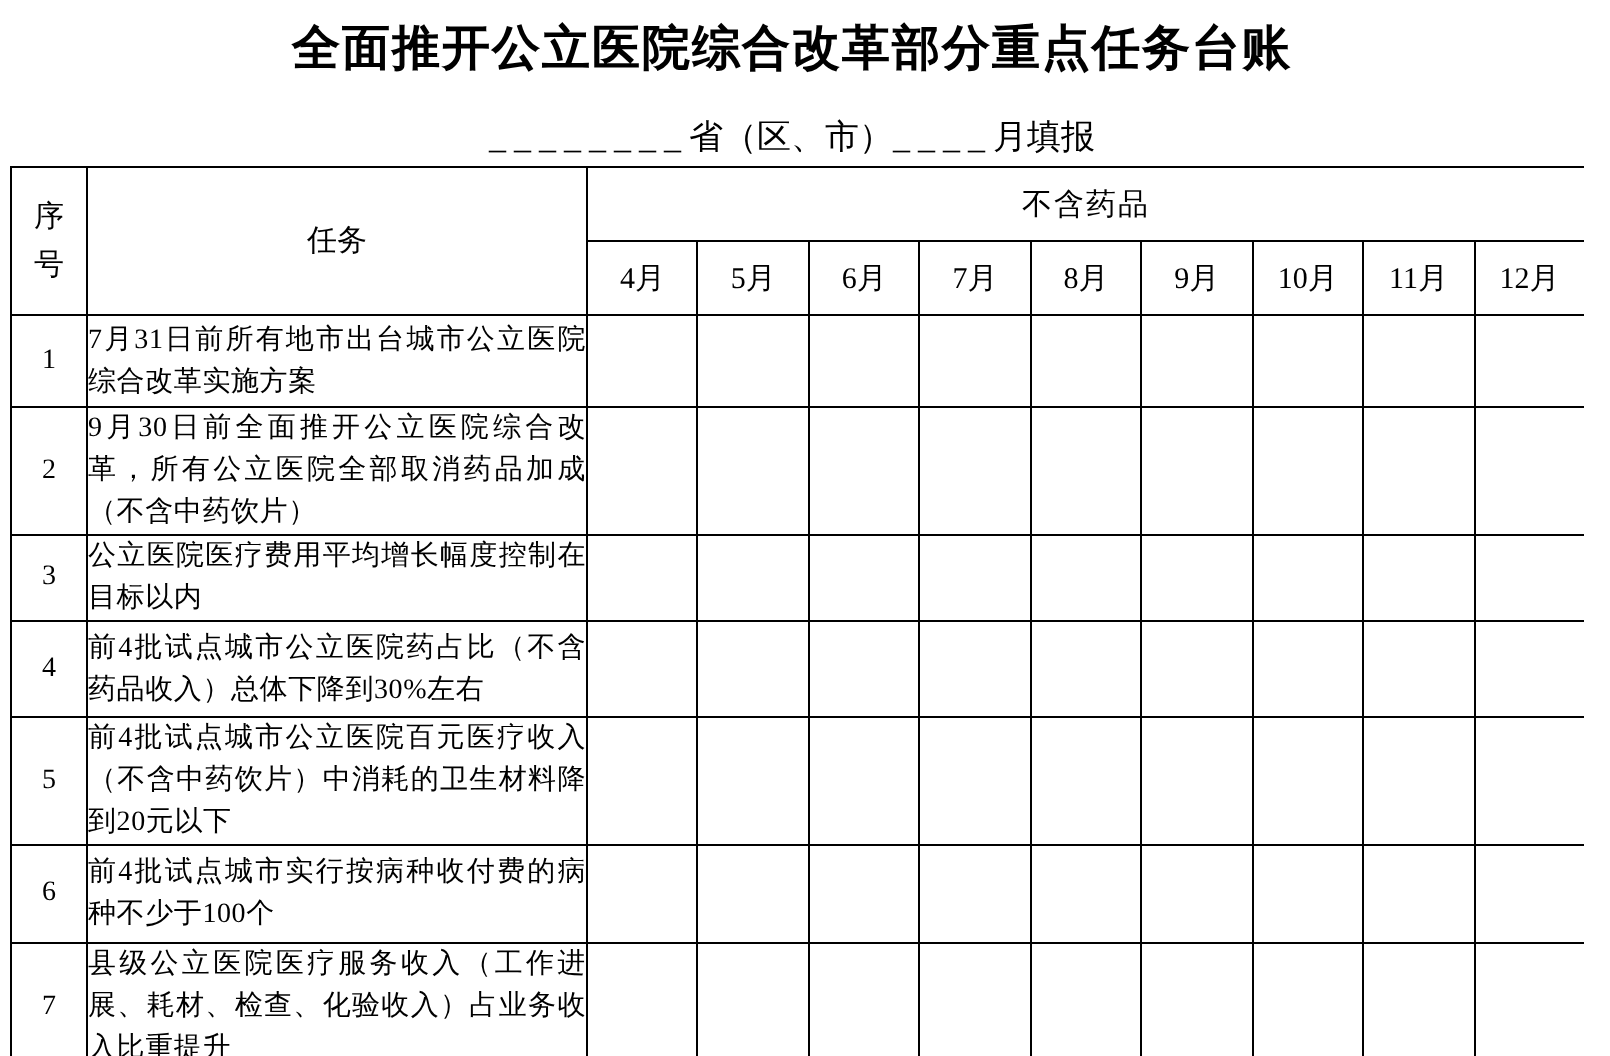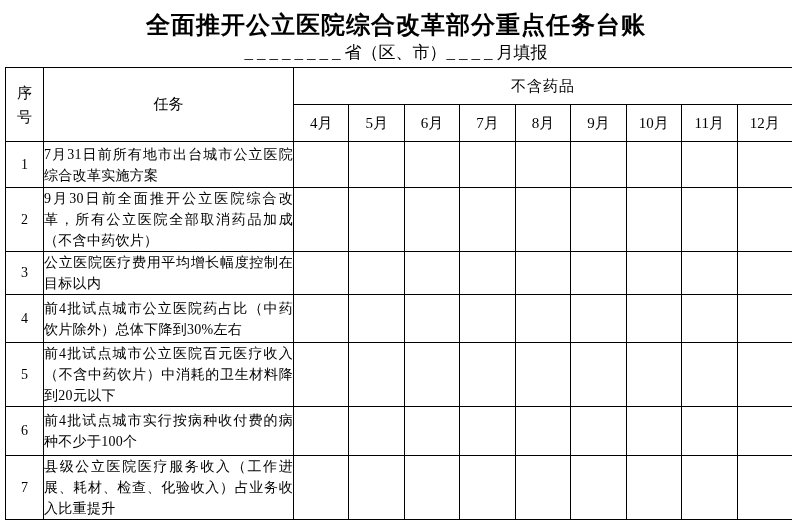--- a/index.html
+++ b/index.html
@@ -20,21 +20,21 @@
     text-align: center;
     font-size: 24px;
     font-weight: bold;
     letter-spacing: 1px;
     padding-top: 11px;
     line-height: 28px;
   }
   .doc-subtitle {
     text-align: center;
     font-size: 17px;
-    margin-top: 4px;
+    margin-top: 20px;
     line-height: 20px;
     white-space: nowrap;
   }
   .blank {
     letter-spacing: 4px;
     font-family: "Liberation Serif", "DejaVu Serif", serif;
   }
   table.ledger {
     border-collapse: collapse;
     table-layout: fixed;
@@ -157,21 +157,21 @@
       <td class="progress-cell"></td>
       <td class="progress-cell"></td>
       <td class="progress-cell"></td>
       <td class="progress-cell"></td>
       <td class="progress-cell"></td>
       <td class="progress-cell"></td>
     </tr>
 
     <tr style="height:48px">
       <td class="no-cell">4</td>
-      <td class="task-cell">前4批试点城市公立医院药占比（中药饮片除外）总体下降到30%左右</td>
+      <td class="task-cell">前4批试点城市公立医院药占比（不含药品收入）总体下降到30%左右</td>
       <td class="progress-cell"></td>
       <td class="progress-cell"></td>
       <td class="progress-cell"></td>
       <td class="progress-cell"></td>
       <td class="progress-cell"></td>
       <td class="progress-cell"></td>
       <td class="progress-cell"></td>
       <td class="progress-cell"></td>
       <td class="progress-cell"></td>
     </tr>

